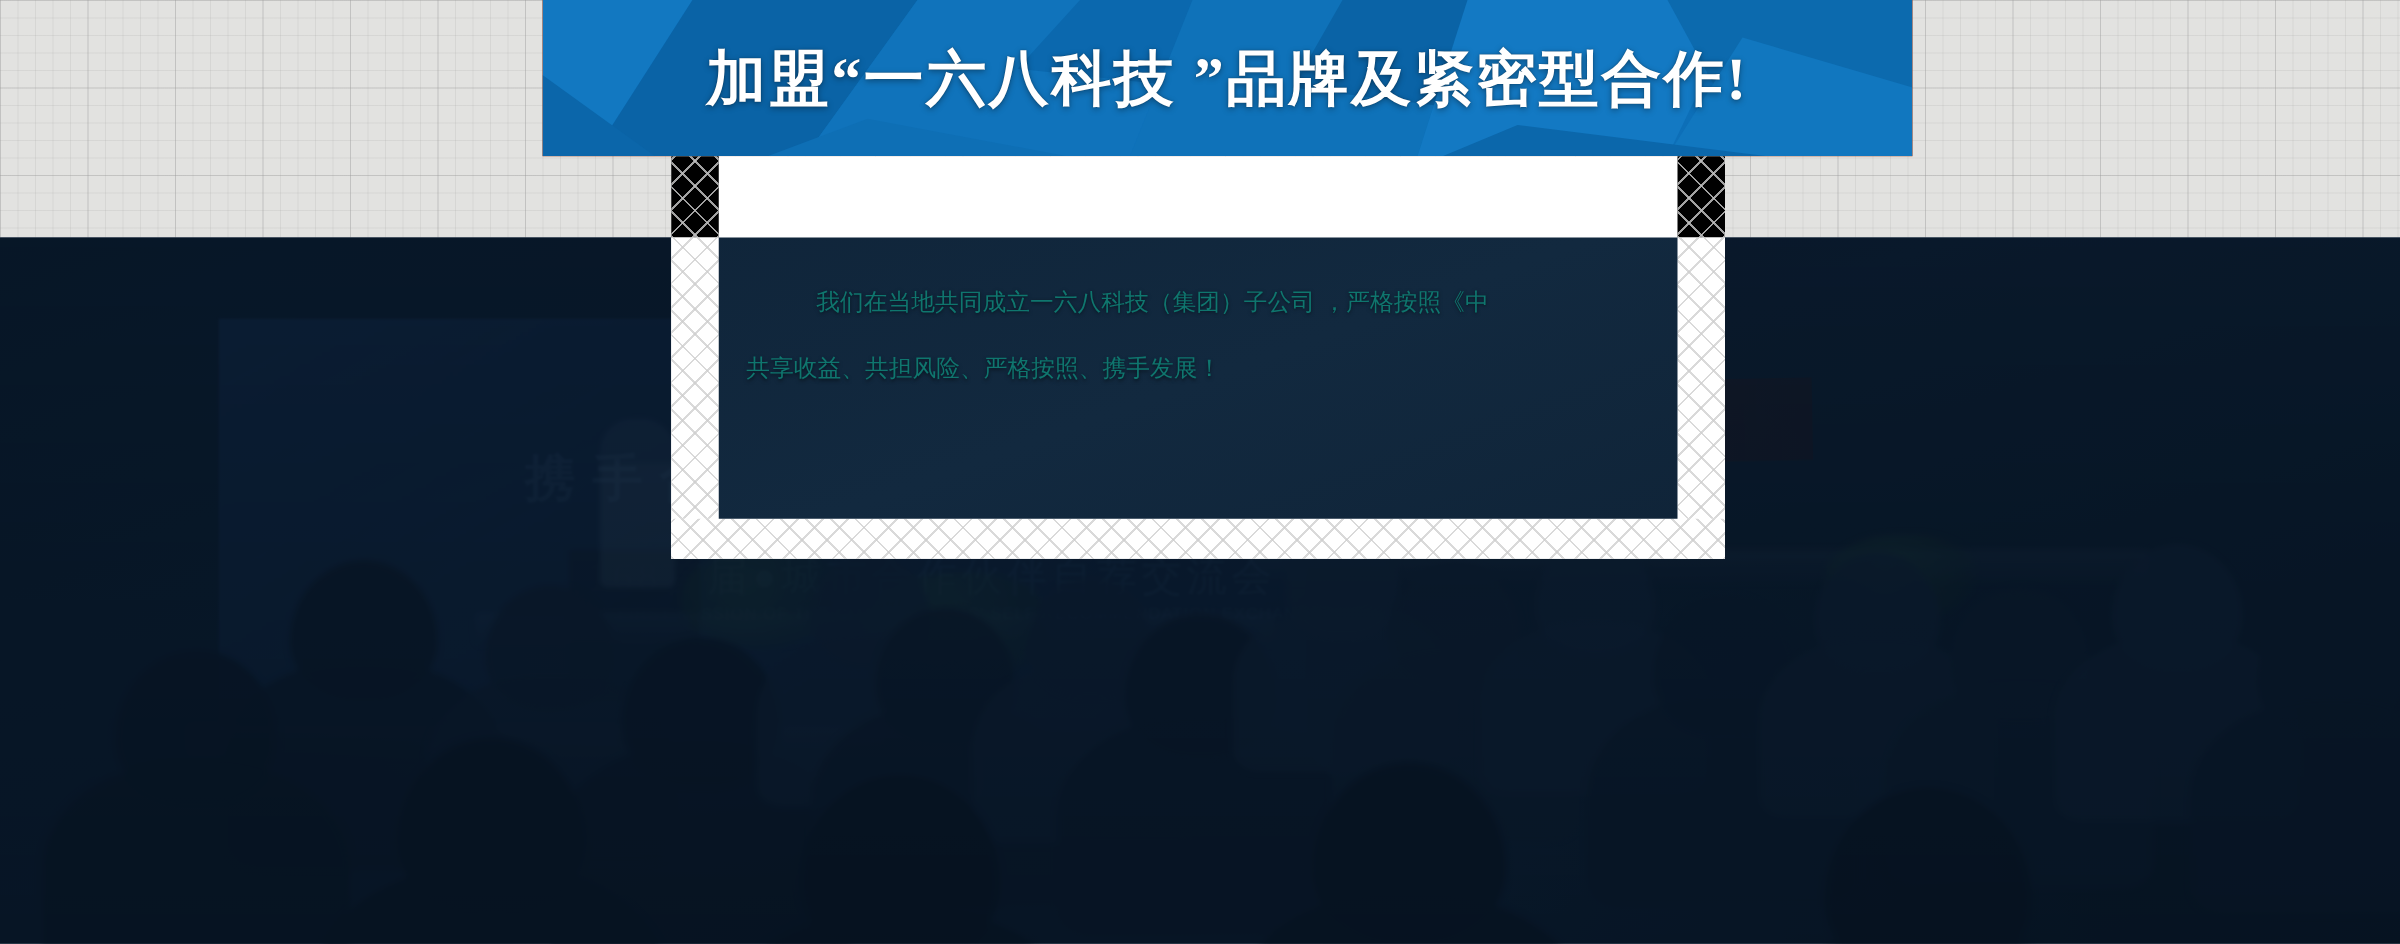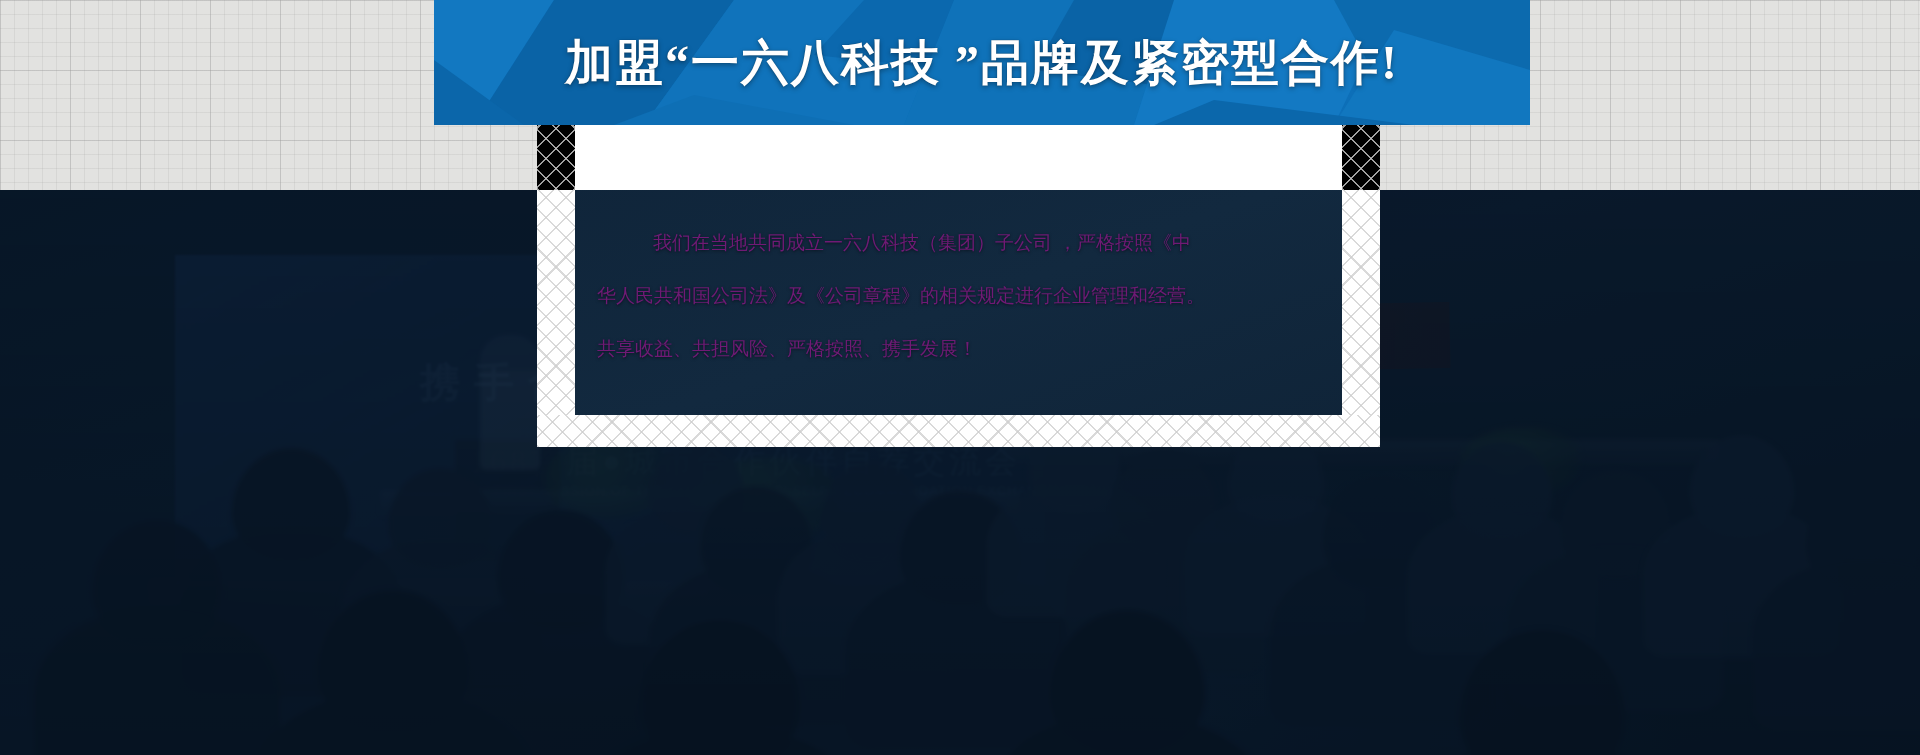--- a/index.html
+++ b/index.html
@@ -174,21 +174,21 @@
     overflow:hidden;
   }
   .card-window .win-bg{
     position:absolute; left:-575px; top:-190px; width:1920px; height:755px;
     pointer-events:none;
   }
 
   .body-copy{
     position:absolute; left:38px; top:65px; width:767px; height:225px;
     padding:26px 22px 0 22px;
-    color:#701a75; font-size:19px; line-height:53px;
+    color:#0f766e; font-size:19px; line-height:53px;
     font-family:"DejaVu Sans","Liberation Sans",sans-serif;
     text-shadow:0 1px 3px rgba(0,0,0,.55);
   }
   .body-copy p{ margin:0; }
   .body-copy p.first{ text-indent:56px; }
 </style>
 </head>
 <body>
 
 <div id="stage">
@@ -271,18 +271,17 @@
     <div class="rail left"></div>
     <div class="rail right"></div>
     <div class="rail bottom"></div>
 
     <div class="card-window">
       <div class="win-bg" style="background:linear-gradient(160deg,#0c1f33 0%,#12293f 45%,#0a1a2b 100%);"></div>
     </div>
 
     <div class="body-copy">
       <p class="first">我们在当地共同成立一六八科技（集团）子公司 ，严格按照《中</p>
-      <p>华人民共和国公司法》及《公司章程》的相关规定进行企业管理和经营。</p>
       <p>共享收益、共担风险、严格按照、携手发展！</p>
     </div>
   </div>
 
 </div>
 
 </body></html>

